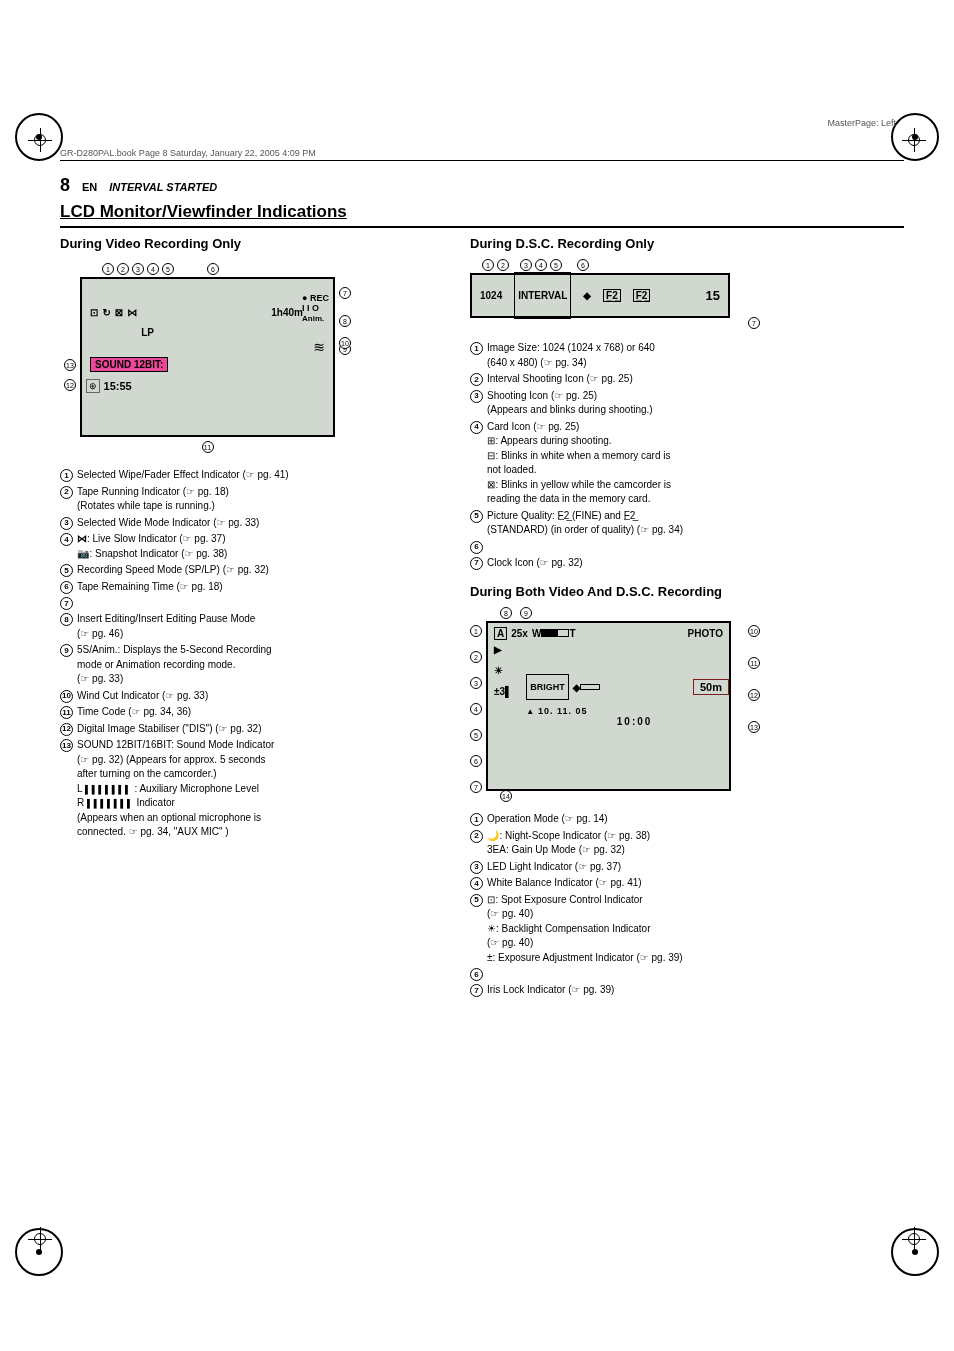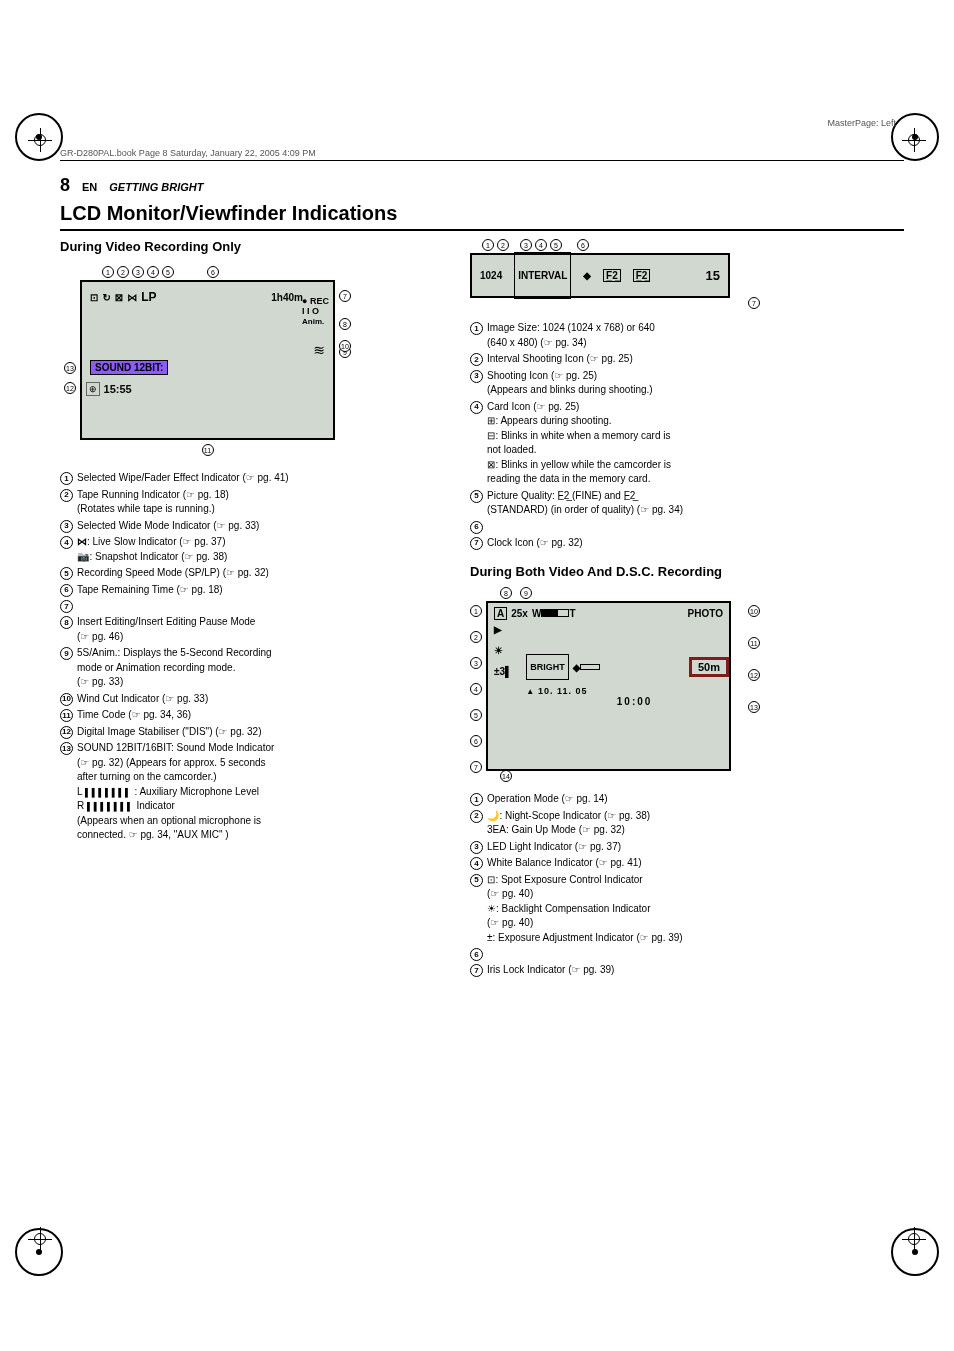--- a/index.html
+++ b/index.html
@@ -60,25 +60,26 @@
       font-size: 11px;
       font-weight: bold;
     }
     .section-title-italic {
       font-style: italic;
       font-size: 11px;
       font-weight: bold;
     }
 
     .main-title {
-      font-size: 20px;
+      font-size: 17px;
       font-weight: bold;
       margin-bottom: 8px;
       border-bottom: 2px solid #000;
       padding-bottom: 4px;
+      text-decoration: underline;
     }
 
     
     .two-col {
       display: flex;
       gap: 20px;
     }
     .left-col {
       flex: 1;
       max-width: 390px;
@@ -167,21 +168,21 @@
 
 <div style="position:absolute;top:148px;left:60px;right:50px;font-size:9px;color:#555;border-bottom:1px solid #000;padding-bottom:2px;display:flex;justify-content:space-between;">
   <span>GR-D280PAL.book  Page 8  Saturday, January 22, 2005  4:09 PM</span>
 </div>
 
 <div class="main-content">
 
   <div class="page-header">
     <span class="page-number">8</span>
     <span class="page-en">EN</span>
-    <span class="section-title-italic">GETTING BRIGHT</span>
+    <span class="section-title-italic">INTERVAL STARTED</span>
   </div>
 
   <div class="main-title">LCD Monitor/Viewfinder Indications</div>
 
   <div class="two-col">
 
     <div class="left-col">
       <div class="sub-heading">During Video Recording Only</div>
 
       <div style="position:relative;width:295px;height:195px;margin-bottom:14px;">
@@ -195,39 +196,39 @@
             <span style="display:inline-flex;align-items:center;justify-content:center;width:12px;height:12px;border:1px solid #000;border-radius:50%;font-size:7px;background:#fff;">4</span>
             <span style="display:inline-flex;align-items:center;justify-content:center;width:12px;height:12px;border:1px solid #000;border-radius:50%;font-size:7px;background:#fff;">5</span>
             <span style="margin-left:30px;display:inline-flex;align-items:center;justify-content:center;width:12px;height:12px;border:1px solid #000;border-radius:50%;font-size:7px;background:#fff;">6</span>
           </div>
 
           <div style="position:absolute;top:8px;left:8px;right:30px;display:flex;align-items:center;gap:4px;font-size:10px;font-weight:bold;">
             <span>⊡</span>
             <span>↻</span>
             <span>⊠</span>
             <span>⋈</span>
-            <span style="font-size:12px;">LP</span>
+            <span style="font-size:10px;margin-top:40px;">LP</span>
             <span style="margin-left:auto;font-size:10px;">1h40m</span>
           </div>
 
           <div style="position:absolute;right:-18px;top:8px;display:flex;flex-direction:column;gap:16px;">
             <span style="display:inline-flex;align-items:center;justify-content:center;width:12px;height:12px;border:1px solid #000;border-radius:50%;font-size:7px;background:#fff;">7</span>
             <span style="display:inline-flex;align-items:center;justify-content:center;width:12px;height:12px;border:1px solid #000;border-radius:50%;font-size:7px;background:#fff;">8</span>
             <span style="display:inline-flex;align-items:center;justify-content:center;width:12px;height:12px;border:1px solid #000;border-radius:50%;font-size:7px;background:#fff;">9</span>
           </div>
 
           <div style="position:absolute;top:14px;right:4px;font-size:9px;font-weight:bold;">
             ● REC<br>I I O<br><span style="font-size:8px;">Anim.</span>
           </div>
 
           <div style="position:absolute;top:60px;right:8px;font-size:14px;">≋</div>
 
           <span style="position:absolute;right:-18px;top:58px;display:inline-flex;align-items:center;justify-content:center;width:12px;height:12px;border:1px solid #000;border-radius:50%;font-size:7px;background:#fff;">10</span>
 
-          <div style="position:absolute;top:78px;left:8px;font-size:10px;font-weight:bold;border:1px solid #000;padding:1px 4px;background:#8b5cf6;">SOUND 12BIT:</div>
+          <div style="position:absolute;top:78px;left:8px;font-size:10px;font-weight:bold;border:1px solid #000;padding:1px 4px;background:#ec4899;">SOUND 12BIT:</div>
 
           <div style="position:absolute;top:100px;left:4px;display:flex;align-items:center;gap:4px;">
             <span style="font-size:9px;border:1px solid #666;padding:1px 2px;">⊕</span>
             <span style="font-size:11px;font-weight:bold;"> 15:55</span>
           </div>
 
           <span style="position:absolute;bottom:-18px;left:50%;transform:translateX(-50%);display:inline-flex;align-items:center;justify-content:center;width:12px;height:12px;border:1px solid #000;border-radius:50%;font-size:7px;background:#fff;">11</span>
 
           <span style="position:absolute;left:-18px;top:100px;display:inline-flex;align-items:center;justify-content:center;width:12px;height:12px;border:1px solid #000;border-radius:50%;font-size:7px;background:#fff;">12</span>
 
@@ -285,20 +286,21 @@
         </li>
         <li>
           <span class="num-circle">13</span>
           <span>SOUND 12BIT/16BIT: Sound Mode Indicator<br>(☞ pg. 32) (Appears for approx. 5 seconds<br>after turning on the camcorder.)<br>L <span style="letter-spacing:1px;font-size:8px;">▌▌▌▌▌▌▌</span> : Auxiliary Microphone Level<br>R <span style="letter-spacing:1px;font-size:8px;">▌▌▌▌▌▌▌</span> Indicator<br>(Appears when an optional microphone is<br>connected. ☞ pg. 34, "AUX MIC" )</span>
         </li>
       </ul>
     </div>
 
     <div class="right-col">
 
+      <div class="sub-heading">During D.S.C. Recording Only</div>
 
       <div style="position:relative;width:290px;height:70px;margin-bottom:12px;">
 
         <div style="position:absolute;top:0;left:12px;display:flex;gap:3px;">
           <span style="display:inline-flex;align-items:center;justify-content:center;width:12px;height:12px;border:1px solid #000;border-radius:50%;font-size:7px;background:#fff;">1</span>
           <span style="display:inline-flex;align-items:center;justify-content:center;width:12px;height:12px;border:1px solid #000;border-radius:50%;font-size:7px;background:#fff;">2</span>
           <span style="margin-left:8px;display:inline-flex;align-items:center;justify-content:center;width:12px;height:12px;border:1px solid #000;border-radius:50%;font-size:7px;background:#fff;">3</span>
           <span style="display:inline-flex;align-items:center;justify-content:center;width:12px;height:12px;border:1px solid #000;border-radius:50%;font-size:7px;background:#fff;">4</span>
           <span style="display:inline-flex;align-items:center;justify-content:center;width:12px;height:12px;border:1px solid #000;border-radius:50%;font-size:7px;background:#fff;">5</span>
           <span style="margin-left:12px;display:inline-flex;align-items:center;justify-content:center;width:12px;height:12px;border:1px solid #000;border-radius:50%;font-size:7px;background:#fff;">6</span>
@@ -383,21 +385,21 @@
             </div>
 
             <div style="flex:1;padding-left:10px;">
               <div style="margin-top:30px;">
                 <div style="display:flex;align-items:center;gap:4px;font-size:9px;font-weight:bold;">
                   <span style="border:1px solid #000;padding:7px 3px;">BRIGHT</span>
                   <span style="display:inline-flex;align-items:center;">
                     <span style="font-size:10px;">◆</span>
                     <span style="display:inline-block;width:20px;height:6px;border:1px solid #000;"></span>
                   </span>
-                  <span style="margin-left:auto;border:3px solid #7f1d1d;padding:1px 6px;font-size:11px;font-weight:bold;">50m</span>
+                  <span style="margin-left:auto;border:1px solid #7f1d1d;padding:1px 6px;font-size:11px;font-weight:bold;">50m</span>
                 </div>
               </div>
 
               <div style="margin-top:6px;">
                 <div style="display:flex;align-items:center;gap:4px;font-size:9px;font-weight:bold;">
                   <span style="font-size:8px;">▲</span>
                   <span style="letter-spacing:1px;">10. 11. 05</span>
                 </div>
                 <div style="font-size:10px;font-weight:bold;margin-left:14px;letter-spacing:2px;text-align:center;">10:00</div>
               </div>

